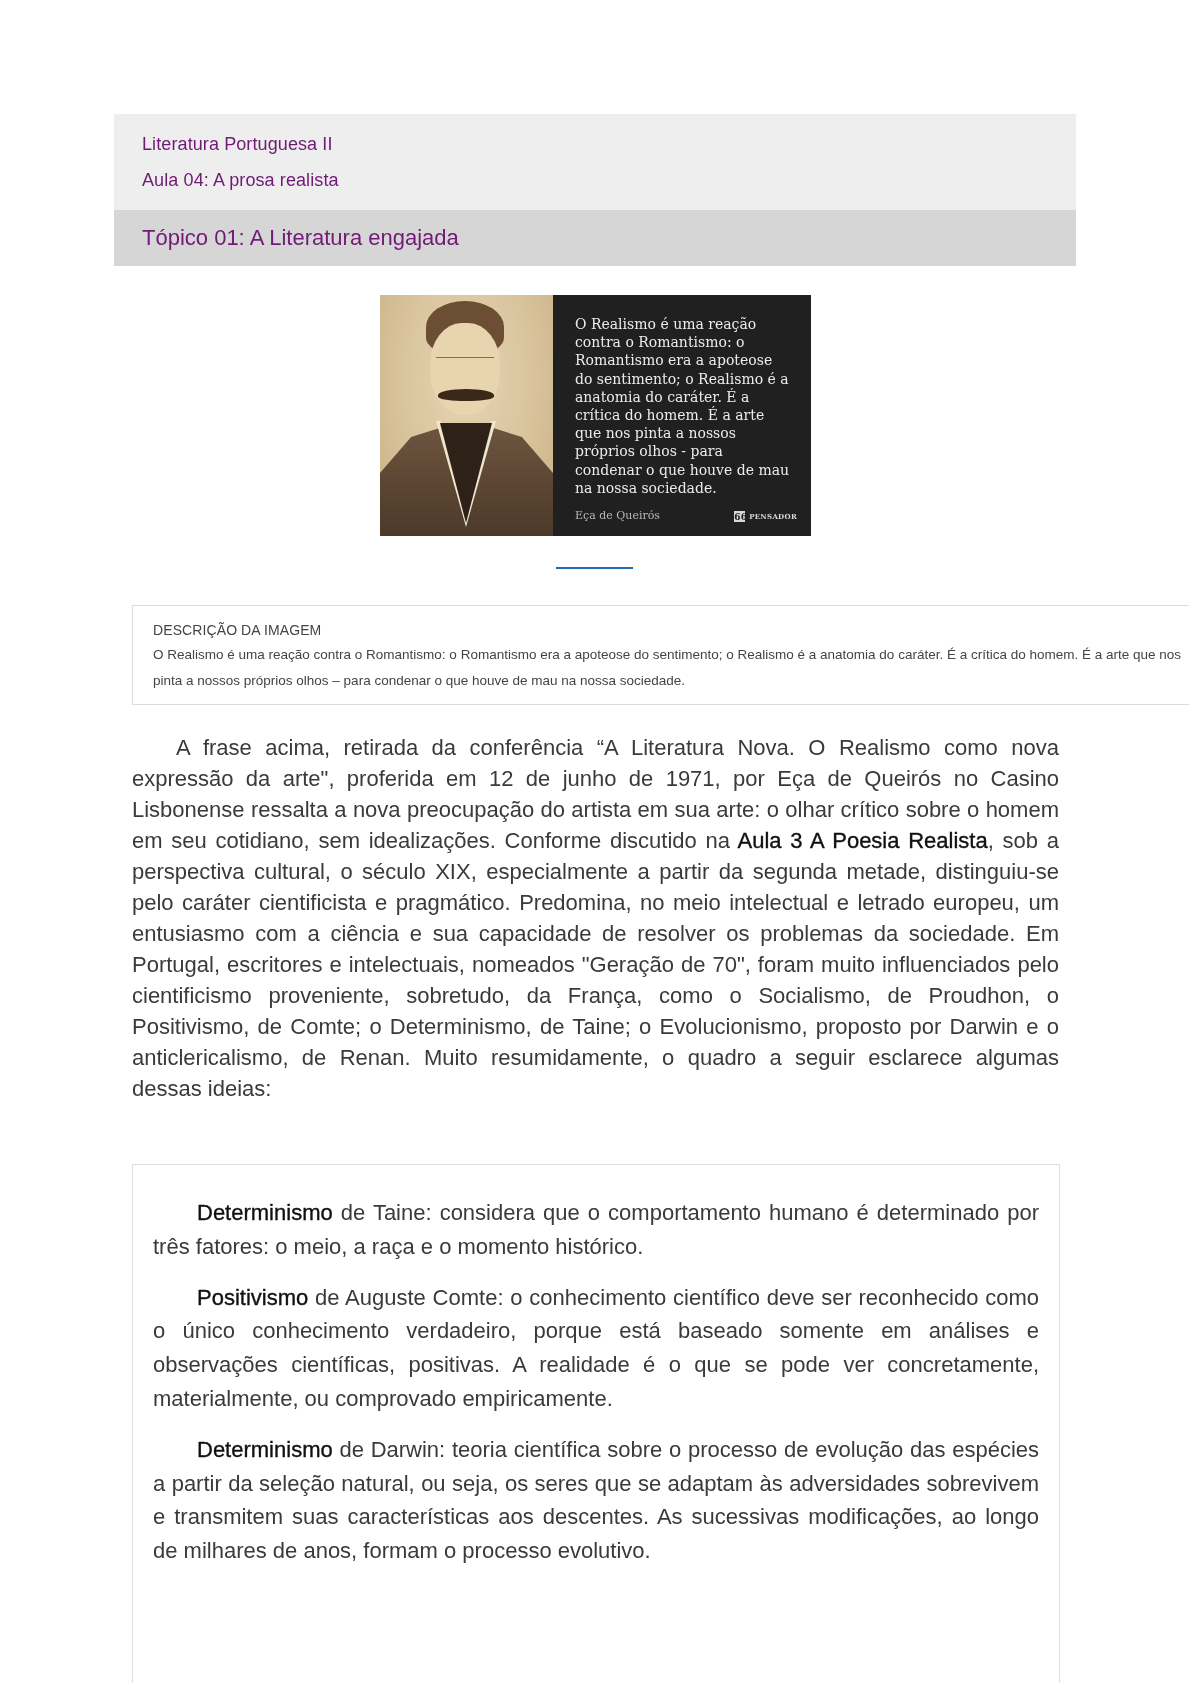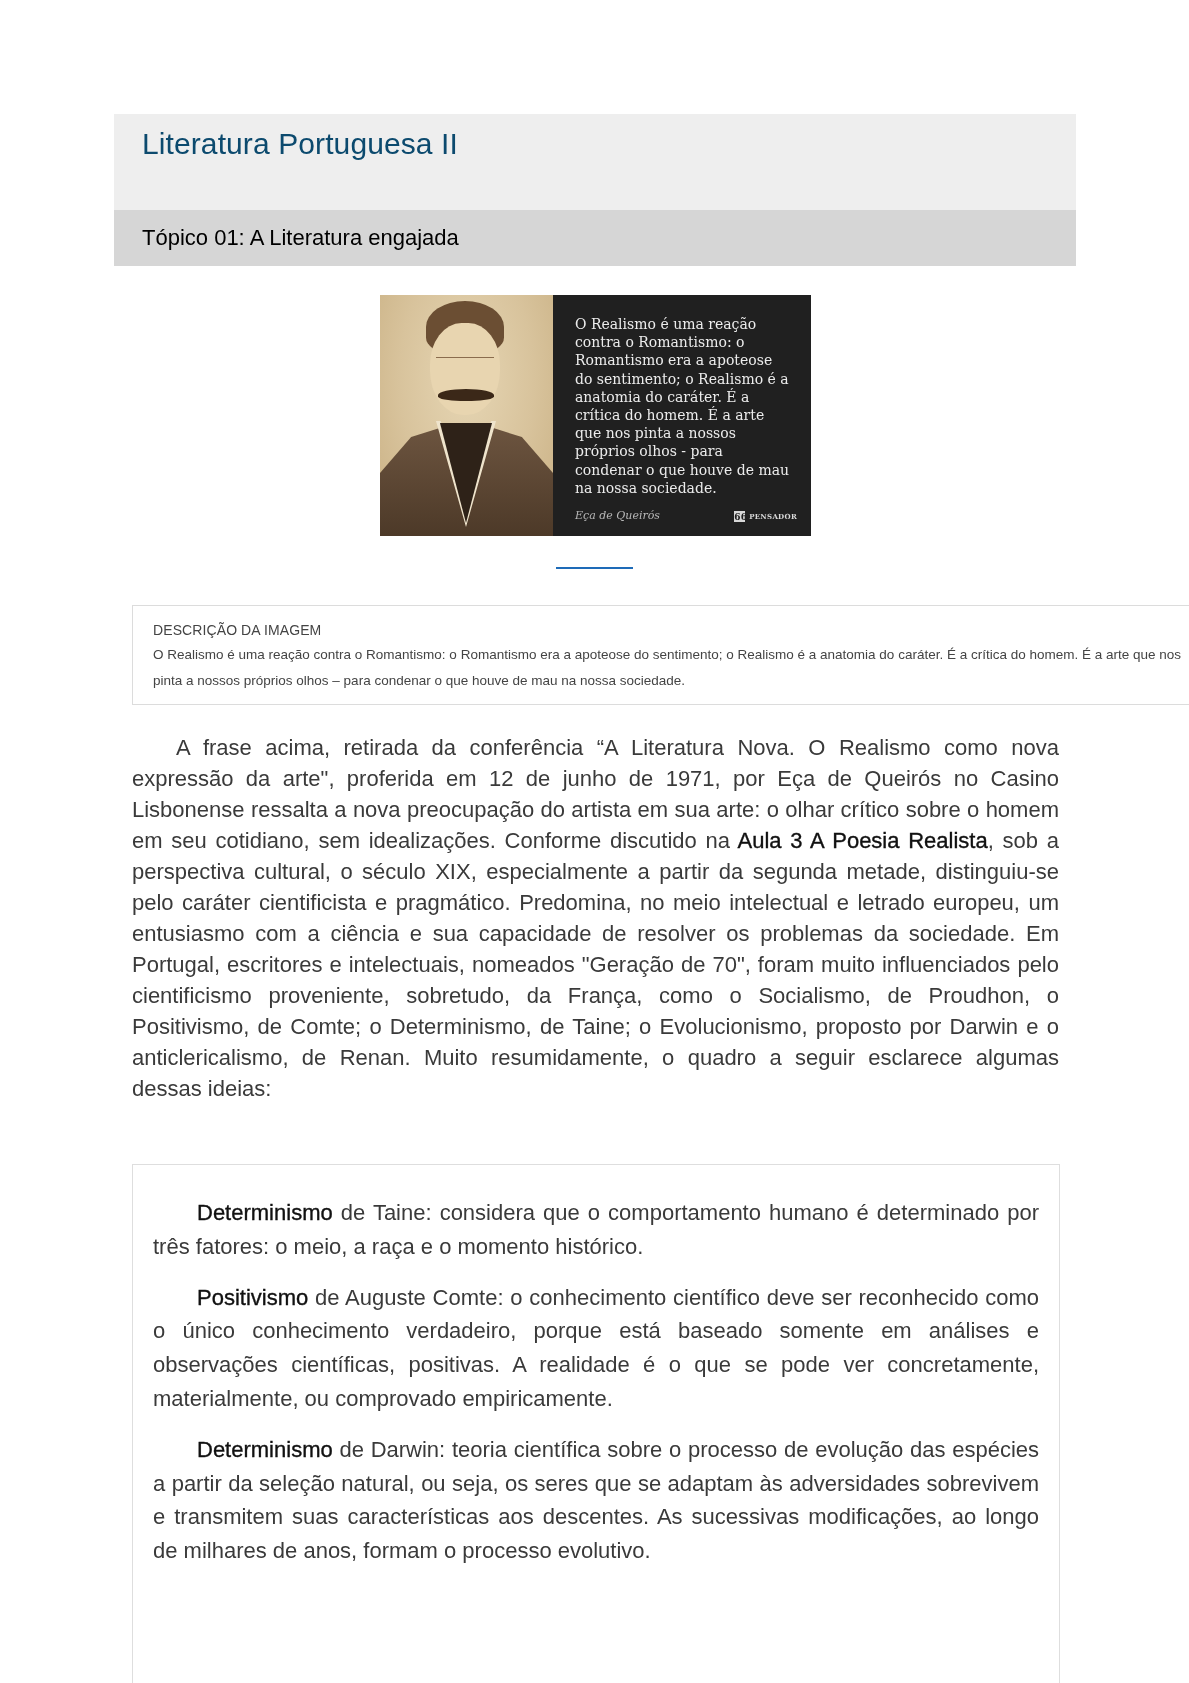--- a/index.html
+++ b/index.html
@@ -21,32 +21,32 @@
       left: 114px;
       top: 114px;
       width: 962px;
     }
     .header-top {
       background: #eeeeee;
       padding: 12px 0 12px 28px;
       height: 96px;
     }
     .header-line {
-      font-size: 30px;
+      font-size: 18px;
       line-height: 36px;
-      color: #0c4a6e;
+      color: #701a75;
       letter-spacing: 0.1px;
     }
     .header-topic {
       background: #d6d6d6;
       height: 56px;
       padding-left: 28px;
       font-size: 22px;
       line-height: 56px;
-      color: #000000;
+      color: #701a75;
     }
 
     
     .quote-image {
       position: absolute;
       left: 380px;
       top: 295px;
       width: 431px;
       height: 241px;
       display: flex;
@@ -120,21 +120,20 @@
       line-height: 18.2px;
       color: #ececec;
     }
     .quote-author {
       position: absolute;
       left: 22px;
       bottom: 14px;
       font-family: "DejaVu Serif", "Liberation Serif", serif;
       font-size: 11px;
       color: #b8b8b8;
-      font-style: italic;
     }
     .quote-brand {
       position: absolute;
       right: 14px;
       bottom: 14px;
       display: flex;
       align-items: center;
       gap: 4px;
       font-family: "DejaVu Serif", "Liberation Serif", serif;
       font-size: 7px;
@@ -223,20 +222,21 @@
       text-indent: 44px;
       margin-bottom: 17px;
     }
   </style>
 </head>
 <body>
 
 <div class="header">
   <div class="header-top">
     <div class="header-line">Literatura Portuguesa II</div>
+    <div class="header-line">Aula 04: A prosa realista</div>
   </div>
   <div class="header-topic">Tópico 01: A Literatura engajada</div>
 </div>
 
 <div class="quote-image">
   <div class="photo">
     <div class="coat"></div>
     <div class="collar-edge"></div>
     <div class="collar"></div>
     <div class="hair"></div>

